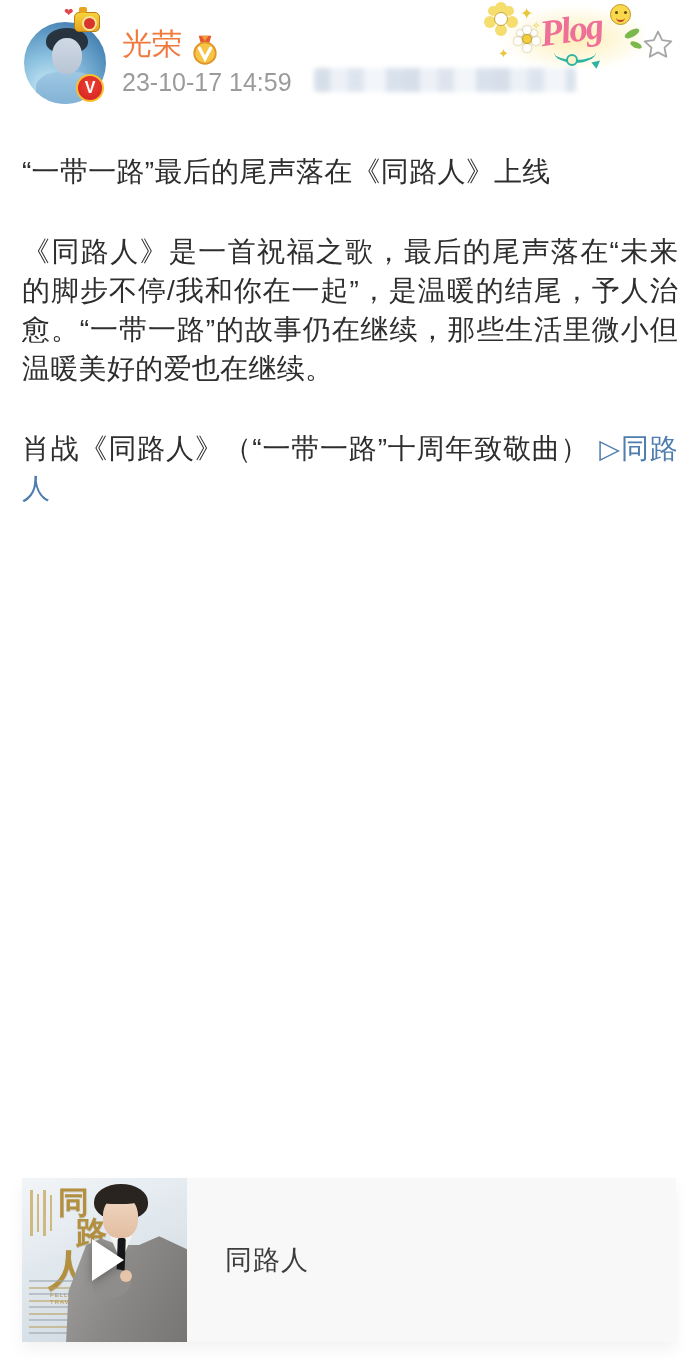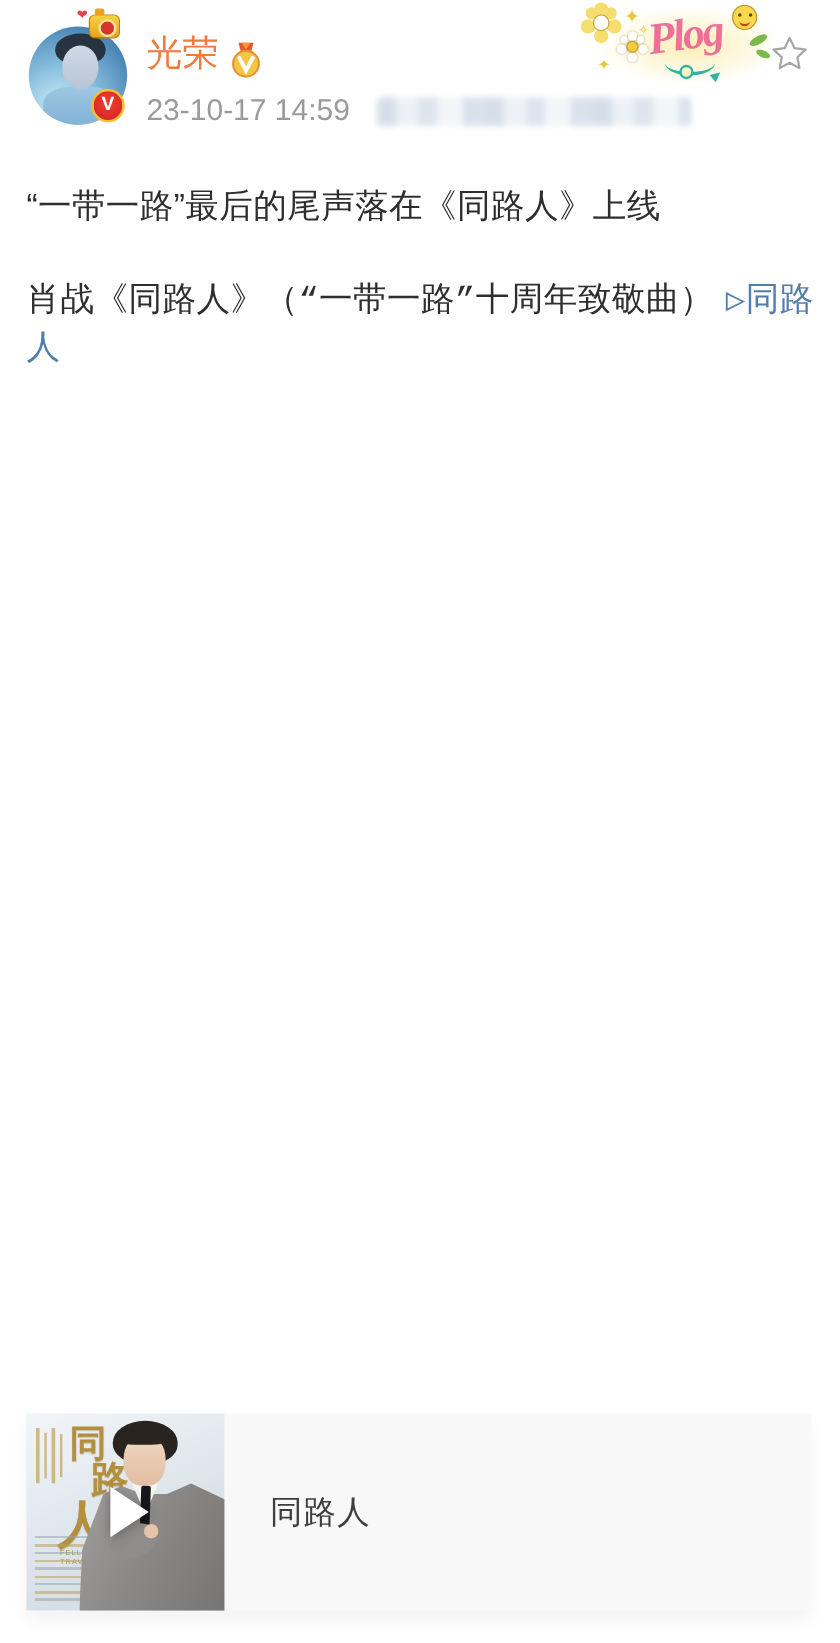--- a/index.html
+++ b/index.html
@@ -34,21 +34,21 @@
   .v-badge {
     position:absolute; left:76px; top:74px; width:28px; height:28px; border-radius:50%;
     background:radial-gradient(circle at 50% 40%, #ef4130, #d01f24);
     border:2px solid #f6bf30; color:#fff; font-weight:bold; font-size:16px;
     display:flex; align-items:center; justify-content:center;
   }
   .user-block { position:absolute; left:122px; top:24px; }
   .name-row { display:flex; align-items:flex-end; gap:8px; }
   .username { color:#f0793e; font-size:30px; cursor:pointer; }
   .medal-icon { width:30px; height:30px; }
-  .meta-row { display:flex; align-items:center; margin-top:13px; }
+  .meta-row { display:flex; margin-top:3px; }
   .timestamp { color:#9b9b9b; font-size:25px; }
   .blur-pill {
     margin-left:22px; width:262px; height:24px; border-radius:4px; opacity:.75;
     background:repeating-linear-gradient(90deg,
       #c9d4e2 0 16px, #e7edf5 16px 34px, #d2dce9 34px 50px, #eef3f8 50px 72px, #cdd8e6 72px 90px);
     filter:blur(2.5px);
   }
   .location { margin-top:9px; color:#9b9b9b; font-size:25px; }
 
   
@@ -89,21 +89,21 @@
     border-left:8px solid #2fb3a2; border-top:4px solid transparent; border-bottom:4px solid transparent;
     transform:rotate(-40deg); }
   .swoosh::before { content:""; position:absolute; left:12px; bottom:-6px; width:8px; height:8px;
     border:2px solid #2fb3a2; border-radius:50%; background:#fdf3c9; }
 
   .star-btn { position:absolute; left:640px; top:28px; width:36px; height:36px; cursor:pointer; background:none; border:none; }
 
   
   .content { padding:0 22px; font-size:28px; line-height:39px; color:#2e2e2e; letter-spacing:.3px; }
   .content p { margin-bottom:41px; text-align:justify; }
-  .content p.last { margin-bottom:0;font-family:Liberation Mono, monospace; }
+  .content p.last { margin-bottom:0; }
   .post-link { color:#4f7dae; text-decoration:none; cursor:pointer; }
   .play-glyph { margin-left:10px; font-size:27px; }
 
   
   .video-card { position:absolute; left:22px; top:1178px; width:654px; height:164px;
     background:#f8f8f8; display:flex; cursor:pointer; box-shadow:0 8px 14px rgba(0,0,0,.05); }
   .cover { position:relative; width:165px; height:164px; flex:none; overflow:hidden;
     background:linear-gradient(155deg,#f2f5f8 0%, #e2e9ee 40%, #cbd6de 100%); }
   .gold-char { position:absolute; color:#b3903f;
     font-family:"Liberation Serif","DejaVu Serif",serif; font-weight:bold;
@@ -193,20 +193,21 @@
 
   <button class="star-btn">
     <svg width="34" height="34" viewBox="0 0 24 24">
       <path d="M12 2.6l2.9 6 6.5.8-4.8 4.5 1.2 6.4L12 17.2l-5.8 3.1 1.2-6.4L2.6 9.4l6.5-.8z" fill="#ffffff" stroke="#a6a6a6" stroke-width="1.3" stroke-linejoin="round"></path>
     </svg>
   </button>
 </div>
 
 <div class="content">
   <p>“一带一路”最后的尾声落在《同路人》上线</p>
+  <p>《同路人》是一首祝福之歌，最后的尾声落在“未来的脚步不停/我和你在一起”，是温暖的结尾，予人治愈。“一带一路”的故事仍在继续，那些生活里微小但温暖美好的爱也在继续。</p>
   <p class="last">
     <span>肖战《同路人》（“一带一路”十周年致敬曲）</span><a class="post-link"><span class="play-glyph">▷</span><span>同路人</span></a>
   </p>
 </div>
 
 <div class="video-card">
   <div class="cover">
     <div class="side-marks">
         <i></i>
         <i></i>

